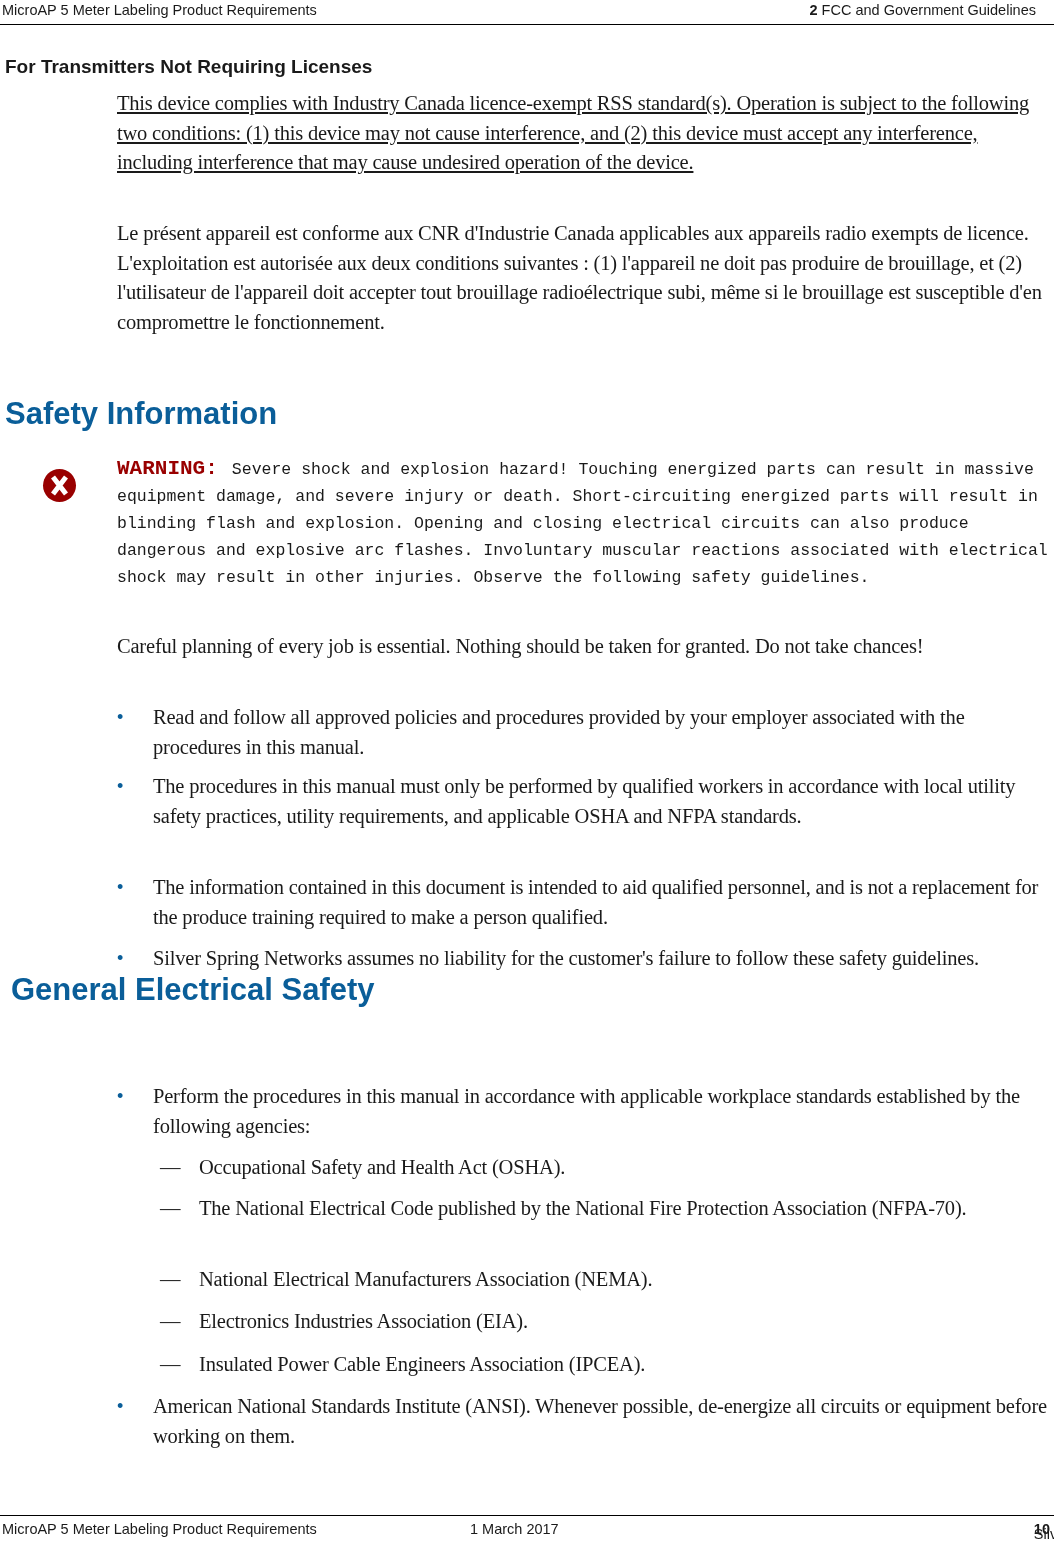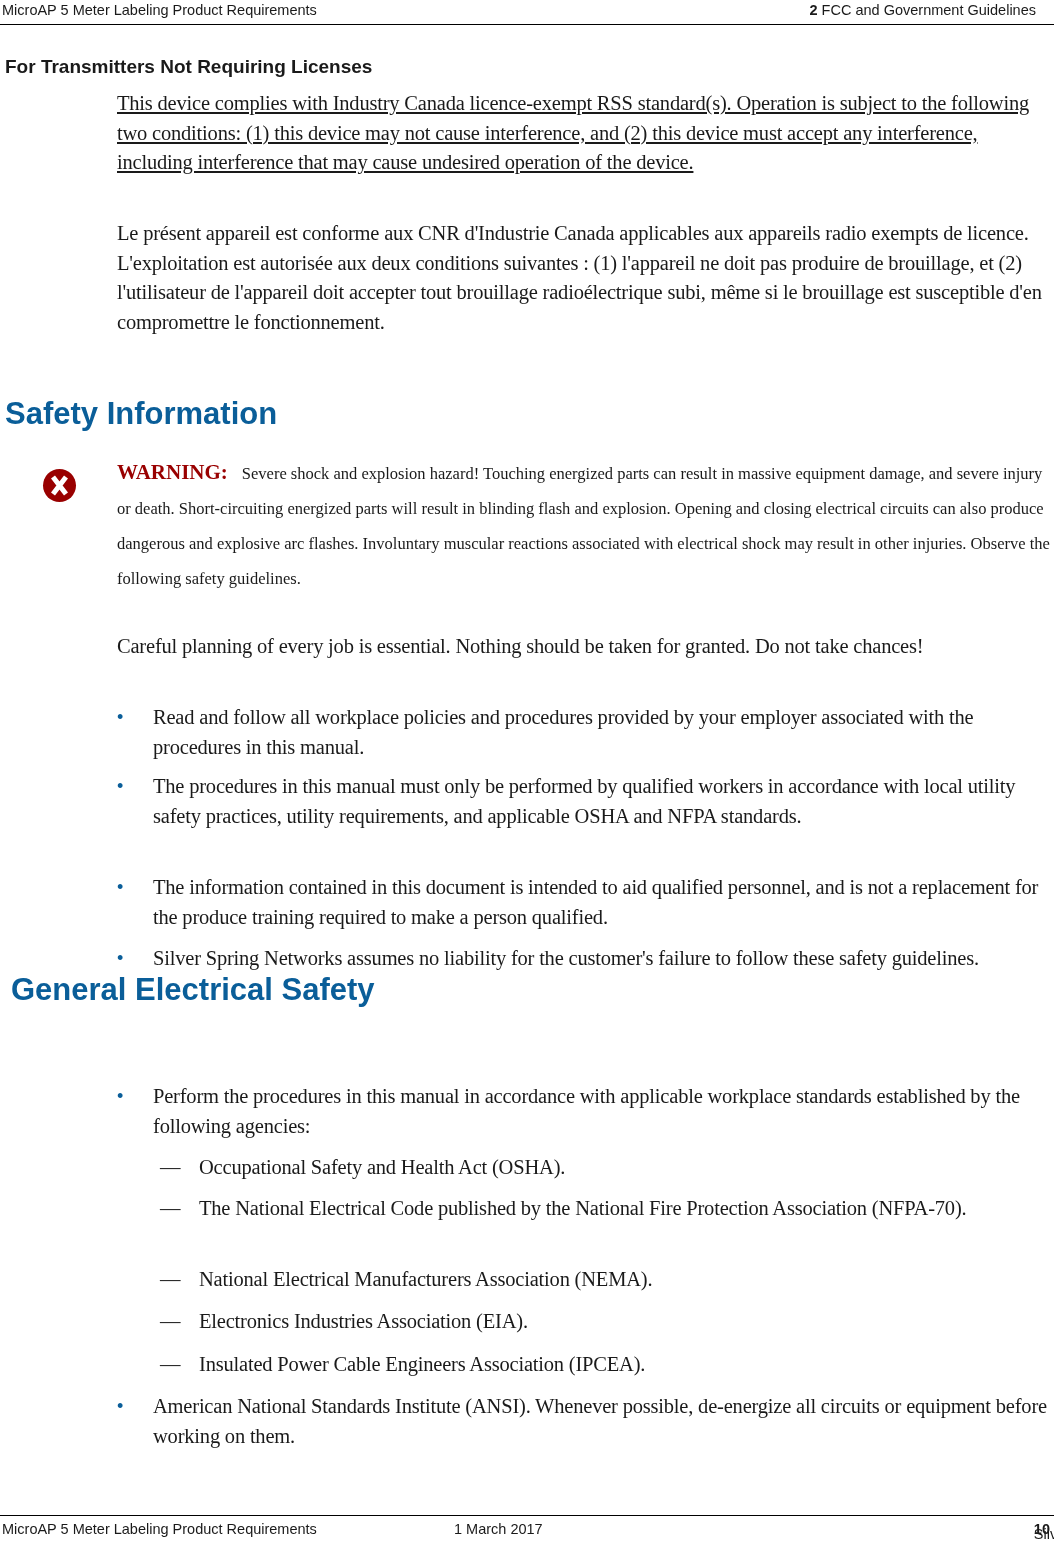--- a/index.html
+++ b/index.html
@@ -3,30 +3,30 @@
 <meta charset="utf-8">
 <style>
   html, body { margin: 0; padding: 0; background: #ffffff; }
   body { width: 1054px; height: 1542px; position: relative; overflow: hidden; color: #1a1a1a; }
   .header { position: absolute; left: 0; top: 0; width: 1054px; height: 24px; border-bottom: 1.5px solid #000; font-family: "Liberation Sans", sans-serif; font-size: 14.5px; }
   .header .left { position: absolute; left: 2px; top: 2px; }
   .header .right { position: absolute; right: 18px; top: 2px; }
   .footer { position: absolute; left: 0; top: 1515px; width: 1054px; border-top: 1.5px solid #000; font-family: "Liberation Sans", sans-serif; font-size: 14.5px; }
   .footer span { position: absolute; top: 5px; }
   .footer .f-left { left: 2px; }
-  .footer .f-mid { left: 454px; }
+  .footer .f-mid { left: 470px; }
   .footer .f-right { right: 4px; }
   b { font-weight: bold; }
   .h3 { position: absolute; left: 5px; top: 56px; font-family: "Liberation Sans", sans-serif; font-weight: bold; font-size: 19px; }
   .h2 { position: absolute; left: 5px; font-family: "Liberation Sans", sans-serif; font-weight: bold; font-size: 31px; color: #0a5e99; }
   .serif { font-family: "Liberation Serif", serif; font-size: 20.5px; line-height: 29.5px; letter-spacing: -0.2px; }
   .para { position: absolute; left: 117px; width: 935px; }
   .warn-icon { position: absolute; left: 43px; top: 469px; width: 33px; height: 33px; border-radius: 50%; background: #990000; }
   .warn-icon svg { display: block; }
-  .warning { position: absolute; left: 117px; top: 455px; width: 935px; font-family: Liberation Serif, serif; font-size: 16.5px; line-height: 35px; }
+  .warning { position: absolute; left: 117px; top: 455px; width: 935px; font-family: Liberation Mono, monospace; font-size: 16.5px; line-height: 27px; }
   .warning .label { color: #990000; font-weight: bold; font-size: 21px; margin-right: 14px; }
   .bullet { position: absolute; left: 117px; width: 935px; }
   .bullet .dot { position: absolute; left: 0; top: 0; color: #0a5e99; font-family: "Liberation Sans", sans-serif; font-size: 18px; }
   .bullet .txt { margin-left: 36px; display: block; }
   .dash { position: absolute; left: 160px; width: 890px; }
   .dash .mark { position: absolute; left: 0; top: 0; }
   .dash .txt { margin-left: 39px; display: block; }
 </style>
 </head>
 <body>
@@ -48,21 +48,21 @@
     </svg>
 </div>
 <div class="warning">
   <span class="label">WARNING:</span><span>Severe shock and explosion hazard! Touching energized parts can result in massive equipment damage, and severe injury or death. Short-circuiting energized parts will result in blinding flash and explosion. Opening and closing electrical circuits can also produce dangerous and explosive arc flashes. Involuntary muscular reactions associated with electrical shock may result in other injuries. Observe the following safety guidelines.</span>
 </div>
 
 <div class="para serif" style="top:632px;">Careful planning of every job is essential. Nothing should be taken for granted. Do not take chances!</div>
 
 <div class="bullet serif" style="top:703px;">
     <span class="dot">•</span>
-    <span class="txt">Read and follow all workplace policies and procedures provided by your employer associated with the procedures in this manual.</span>
+    <span class="txt">Read and follow all approved policies and procedures provided by your employer associated with the procedures in this manual.</span>
   </div>
 <div class="bullet serif" style="top:772px;">
     <span class="dot">•</span>
     <span class="txt">The procedures in this manual must only be performed by qualified workers in accordance with local utility safety practices, utility requirements, and applicable OSHA and NFPA standards.</span>
   </div>
 <div class="bullet serif" style="top:873px;">
     <span class="dot">•</span>
     <span class="txt">The information contained in this document is intended to aid qualified personnel, and is not a replacement for the produce training required to make a person qualified.</span>
   </div>
 <div class="bullet serif" style="top:944px;">

